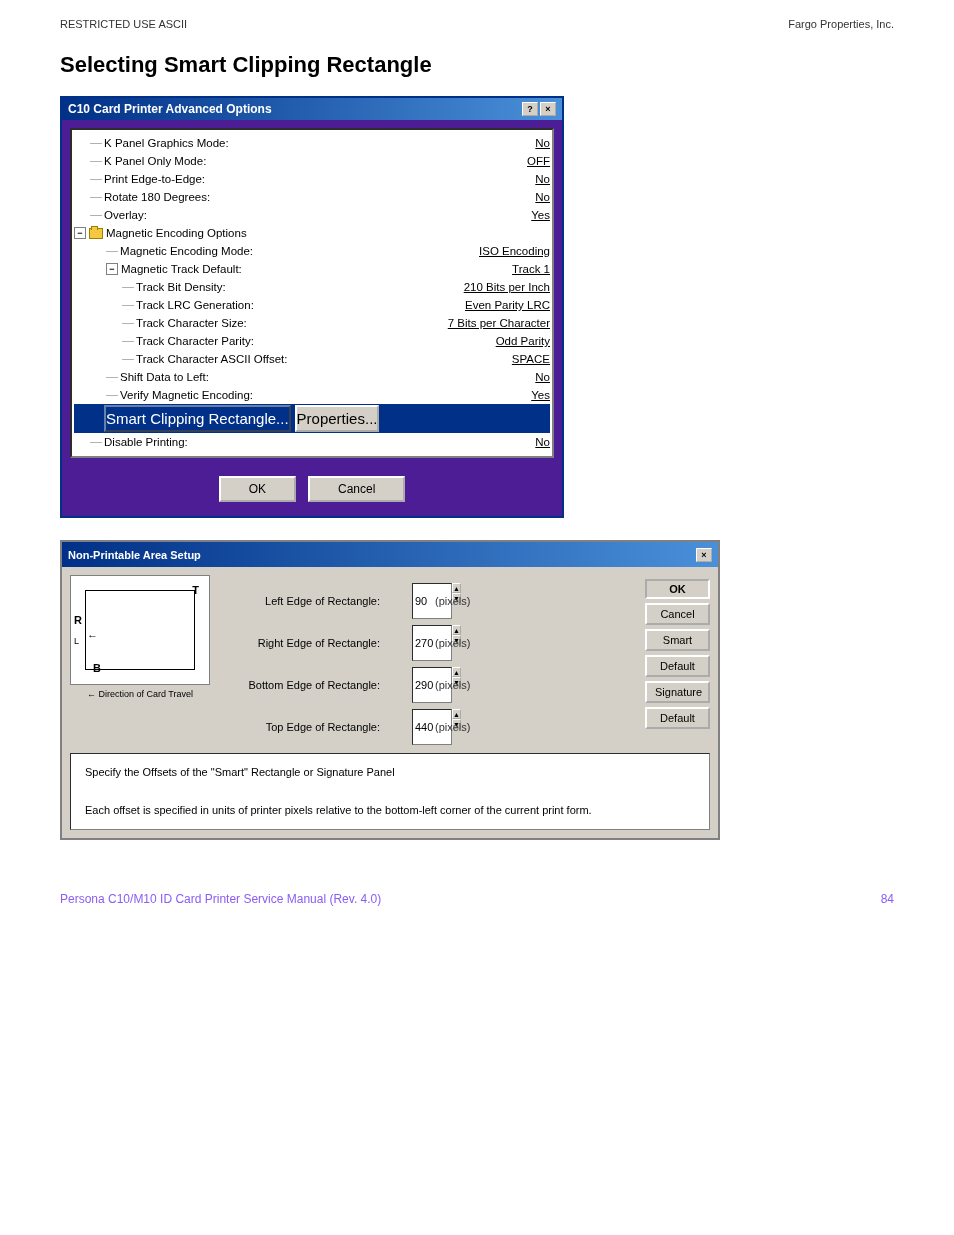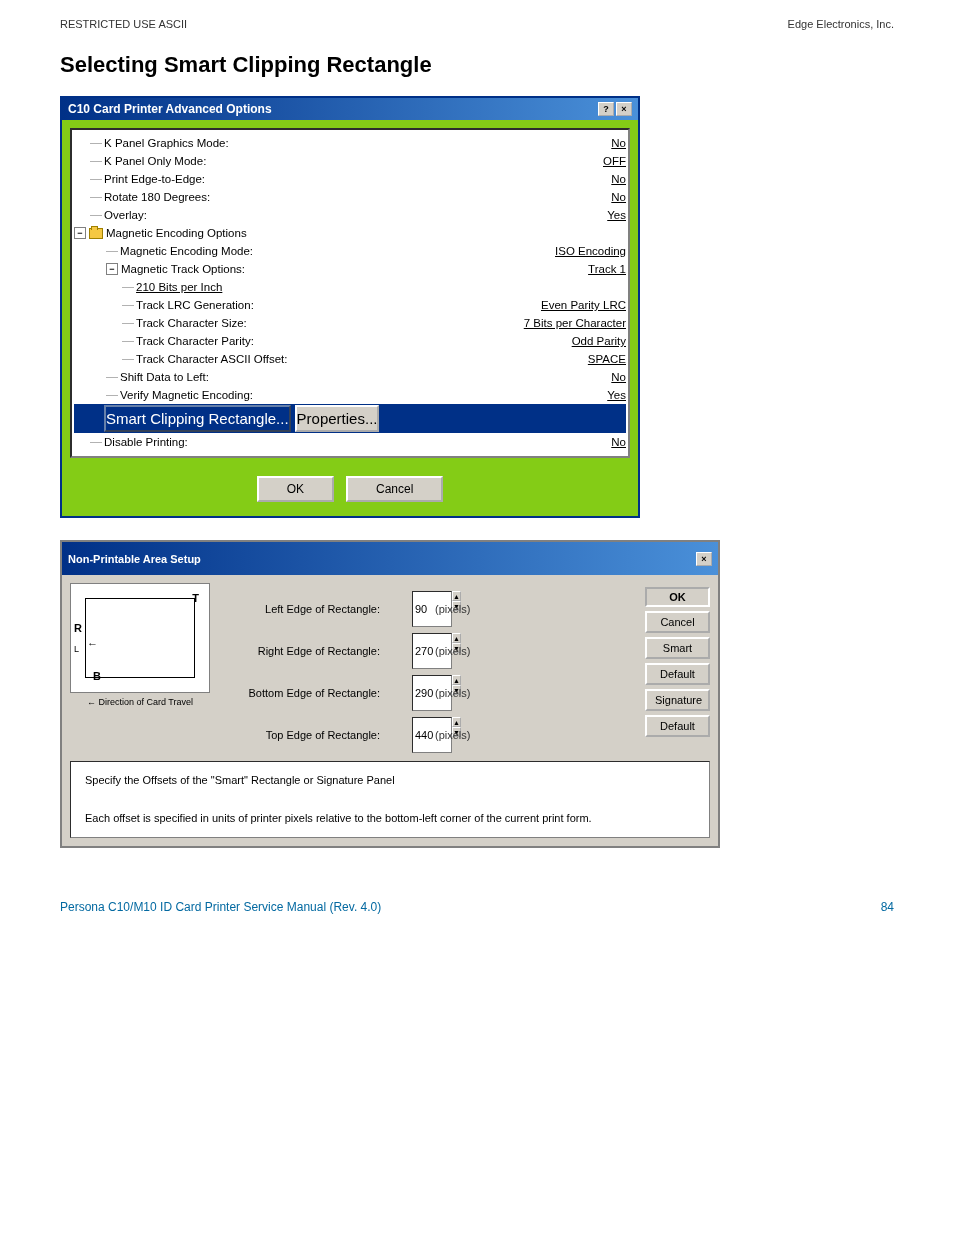--- a/index.html
+++ b/index.html
@@ -28,22 +28,22 @@
       color: #000;
     }
 
     .content-area {
       padding: 0 60px;
     }
 
     
     .dialog {
       border: 2px solid #003087;
-      background: #84cc16;
-      width: 580px;
+      background: #4c1d95;
+      width: 504px;
       margin-bottom: 22px;
       font-family: 'Arial', sans-serif;
       font-size: 12px;
     }
 
     .dialog-titlebar {
       background: linear-gradient(to right, #003087, #4a90d9);
       color: #fff;
       font-size: 12px;
       font-weight: bold;
@@ -199,21 +199,21 @@
 
     .dialog2-titlebar {
       background: linear-gradient(to right, #003087, #4a90d9);
       color: #fff;
       font-size: 11px;
       font-weight: bold;
       padding: 3px 6px;
       display: flex;
       justify-content: space-between;
       align-items: center;
-      height: 33px;
+      height: 25px;
     }
 
     .dialog2-body {
       padding: 8px;
     }
 
     .dialog2-upper {
       display: flex;
       gap: 10px;
       margin-bottom: 8px;
@@ -367,37 +367,37 @@
       font-size: 11px;
       line-height: 1.6;
     }
 
     .page-footer {
       display: flex;
       justify-content: space-between;
       align-items: center;
       padding: 30px 60px 20px 60px;
       font-size: 12px;
-      color: #0369a1;
+      color: #8b5cf6;
     }
 
     .dash-line {
       display: inline-block;
       color: #999;
       font-family: monospace;
       font-size: 10px;
       margin-right: 2px;
     }
   </style>
 </head>
 <body>
 
 <div class="page-header">
   <span>RESTRICTED USE ASCII</span>
-  <span>Edge Electronics, Inc.</span>
+  <span>Fargo Properties, Inc.</span>
 </div>
 
 <div class="page-title">Selecting Smart Clipping Rectangle</div>
 
 <div class="content-area">
 
   <div class="dialog">
     <div class="dialog-titlebar">
       <span>C10 Card Printer Advanced Options</span>
       <div class="dialog-titlebar-buttons">
@@ -447,28 +447,29 @@
             <span class="indent"></span>
             <span class="indent"></span>
             <span class="dash-line">——</span>
             <span class="label">Magnetic Encoding Mode: </span>
             <span class="value">ISO Encoding</span>
           </div>
           <div class="tree-item">
             <span class="indent"></span>
             <span class="indent"></span>
             <span class="tree-expand">−</span>
-            <span class="label">Magnetic Track Options: </span>
+            <span class="label">Magnetic Track Default: </span>
             <span class="value">Track 1</span>
           </div>
           <div class="tree-item">
             <span class="indent"></span>
             <span class="indent"></span>
             <span class="indent"></span>
             <span class="dash-line">——</span>
+            <span class="label">Track Bit Density: </span>
             <span class="value">210 Bits per Inch</span>
           </div>
           <div class="tree-item">
             <span class="indent"></span>
             <span class="indent"></span>
             <span class="indent"></span>
             <span class="dash-line">——</span>
             <span class="label">Track LRC Generation: </span>
             <span class="value">Even Parity LRC</span>
           </div>

